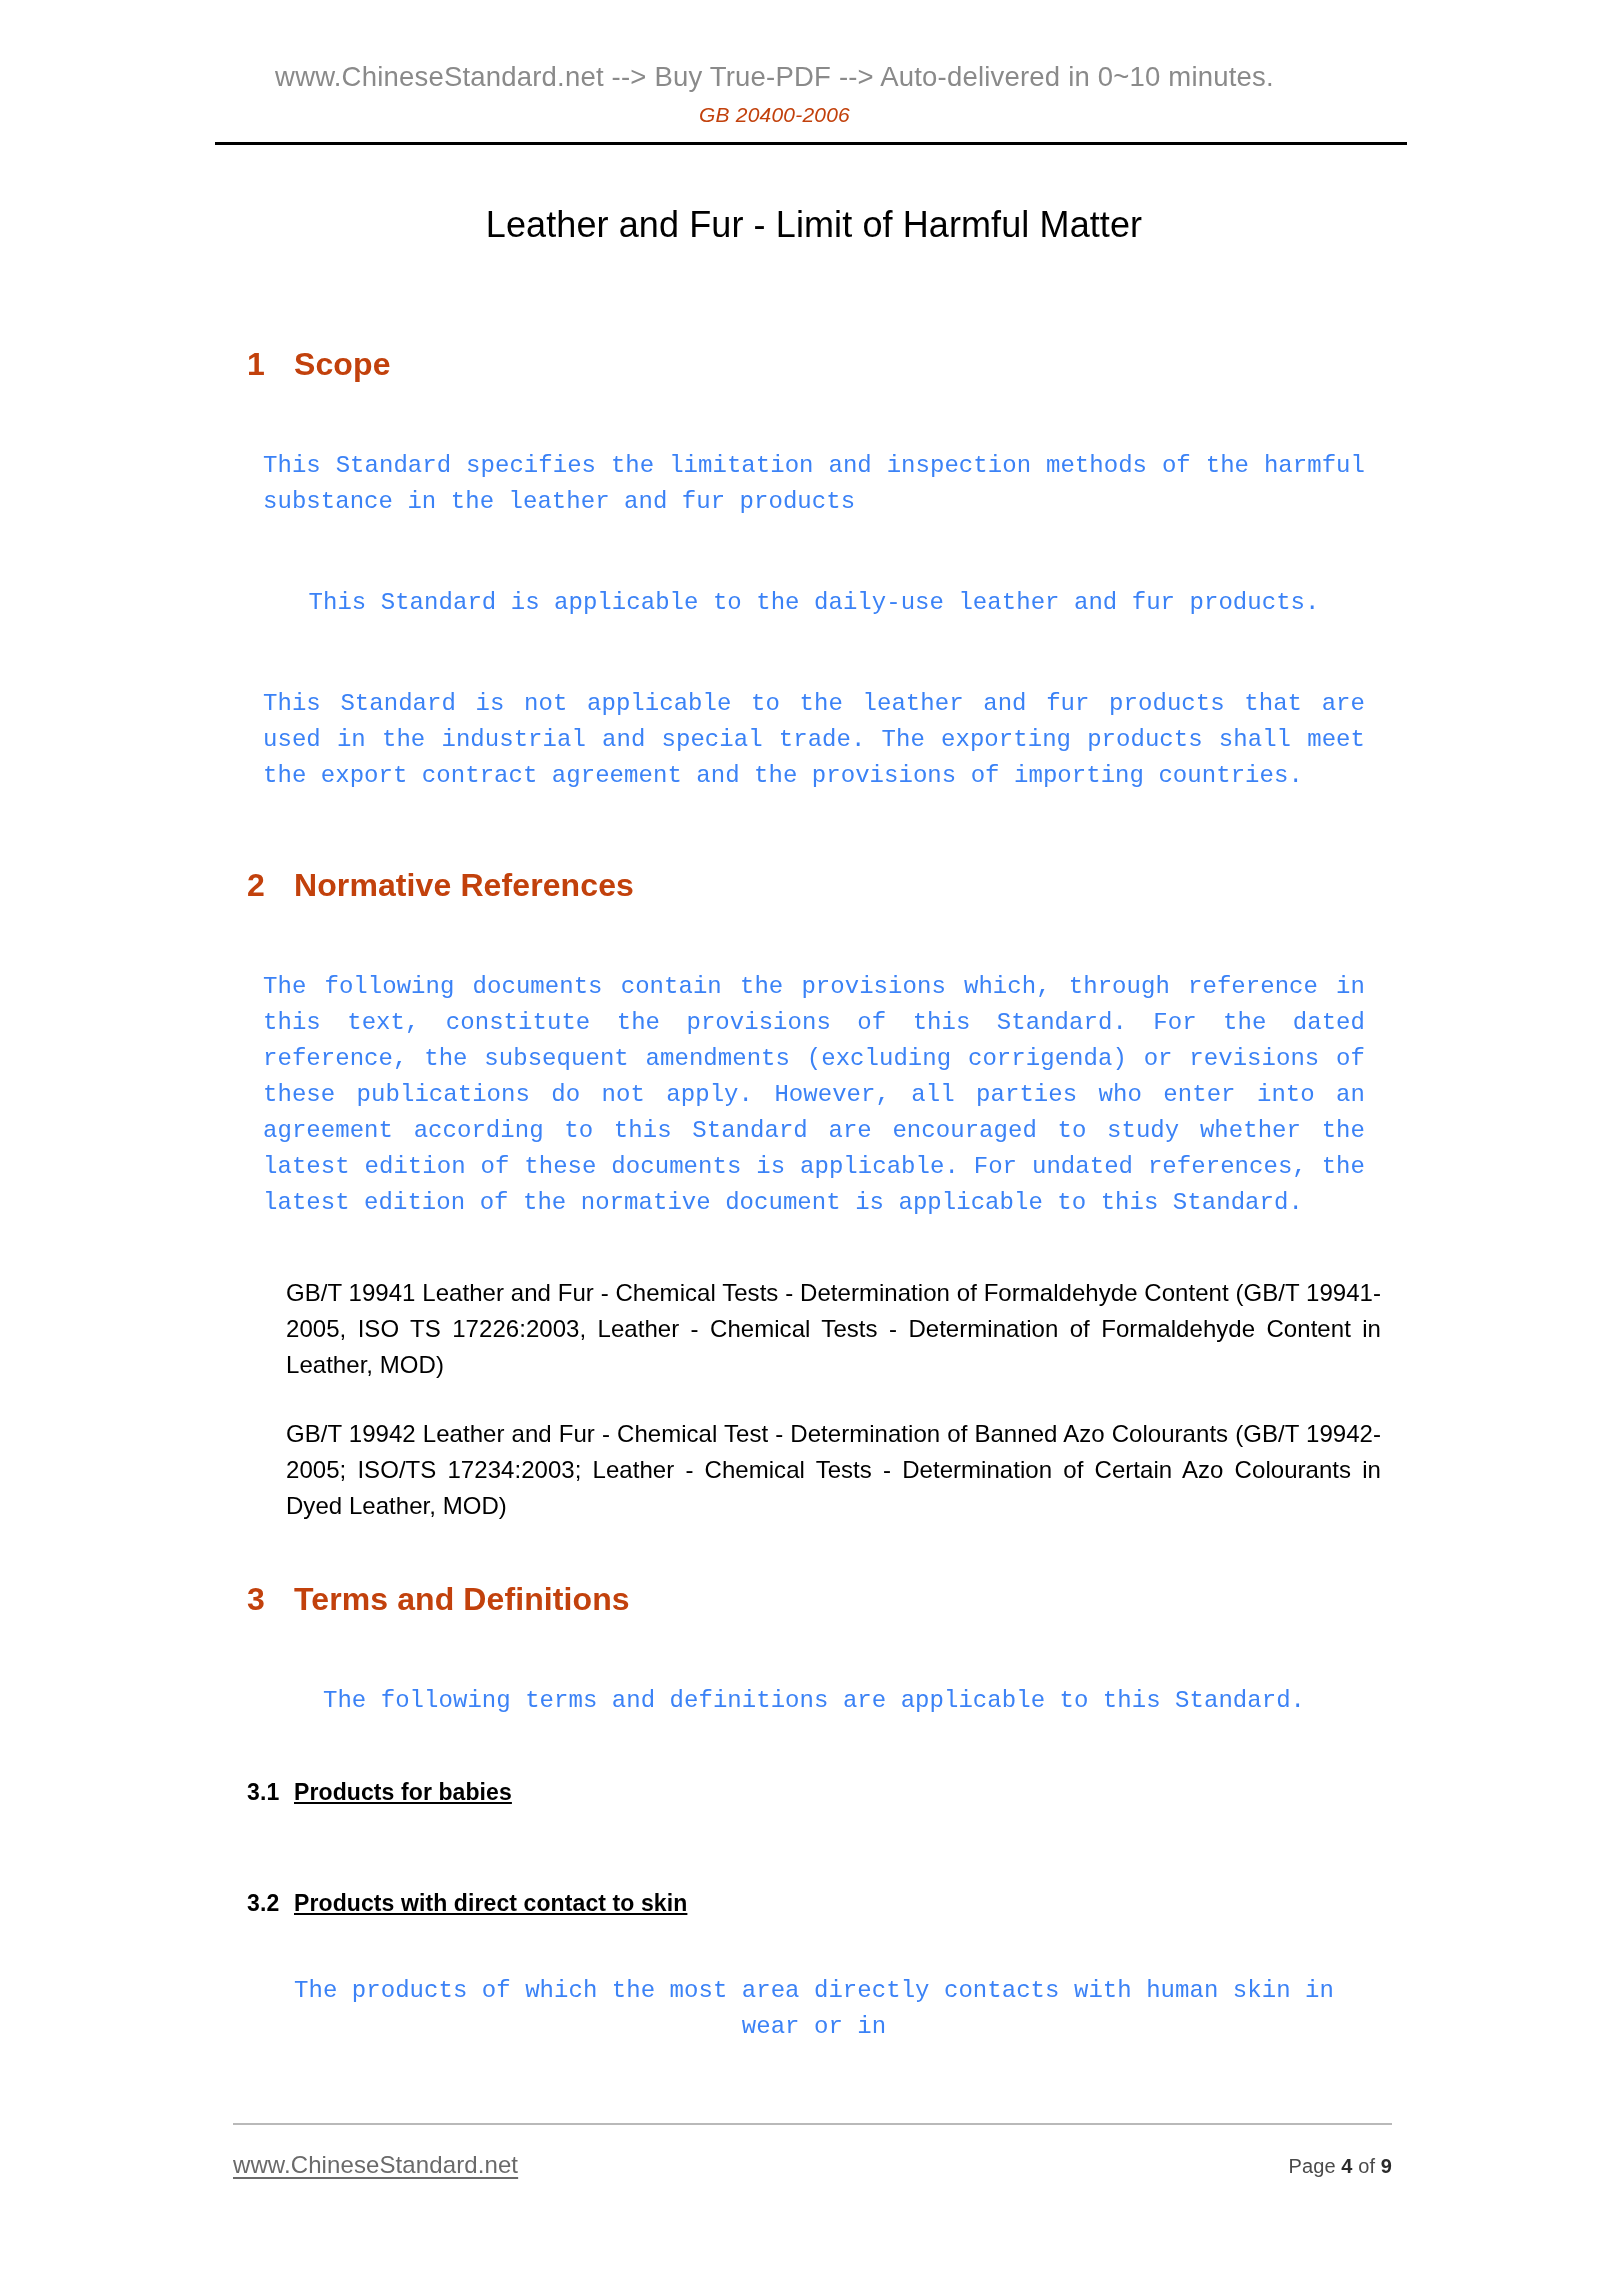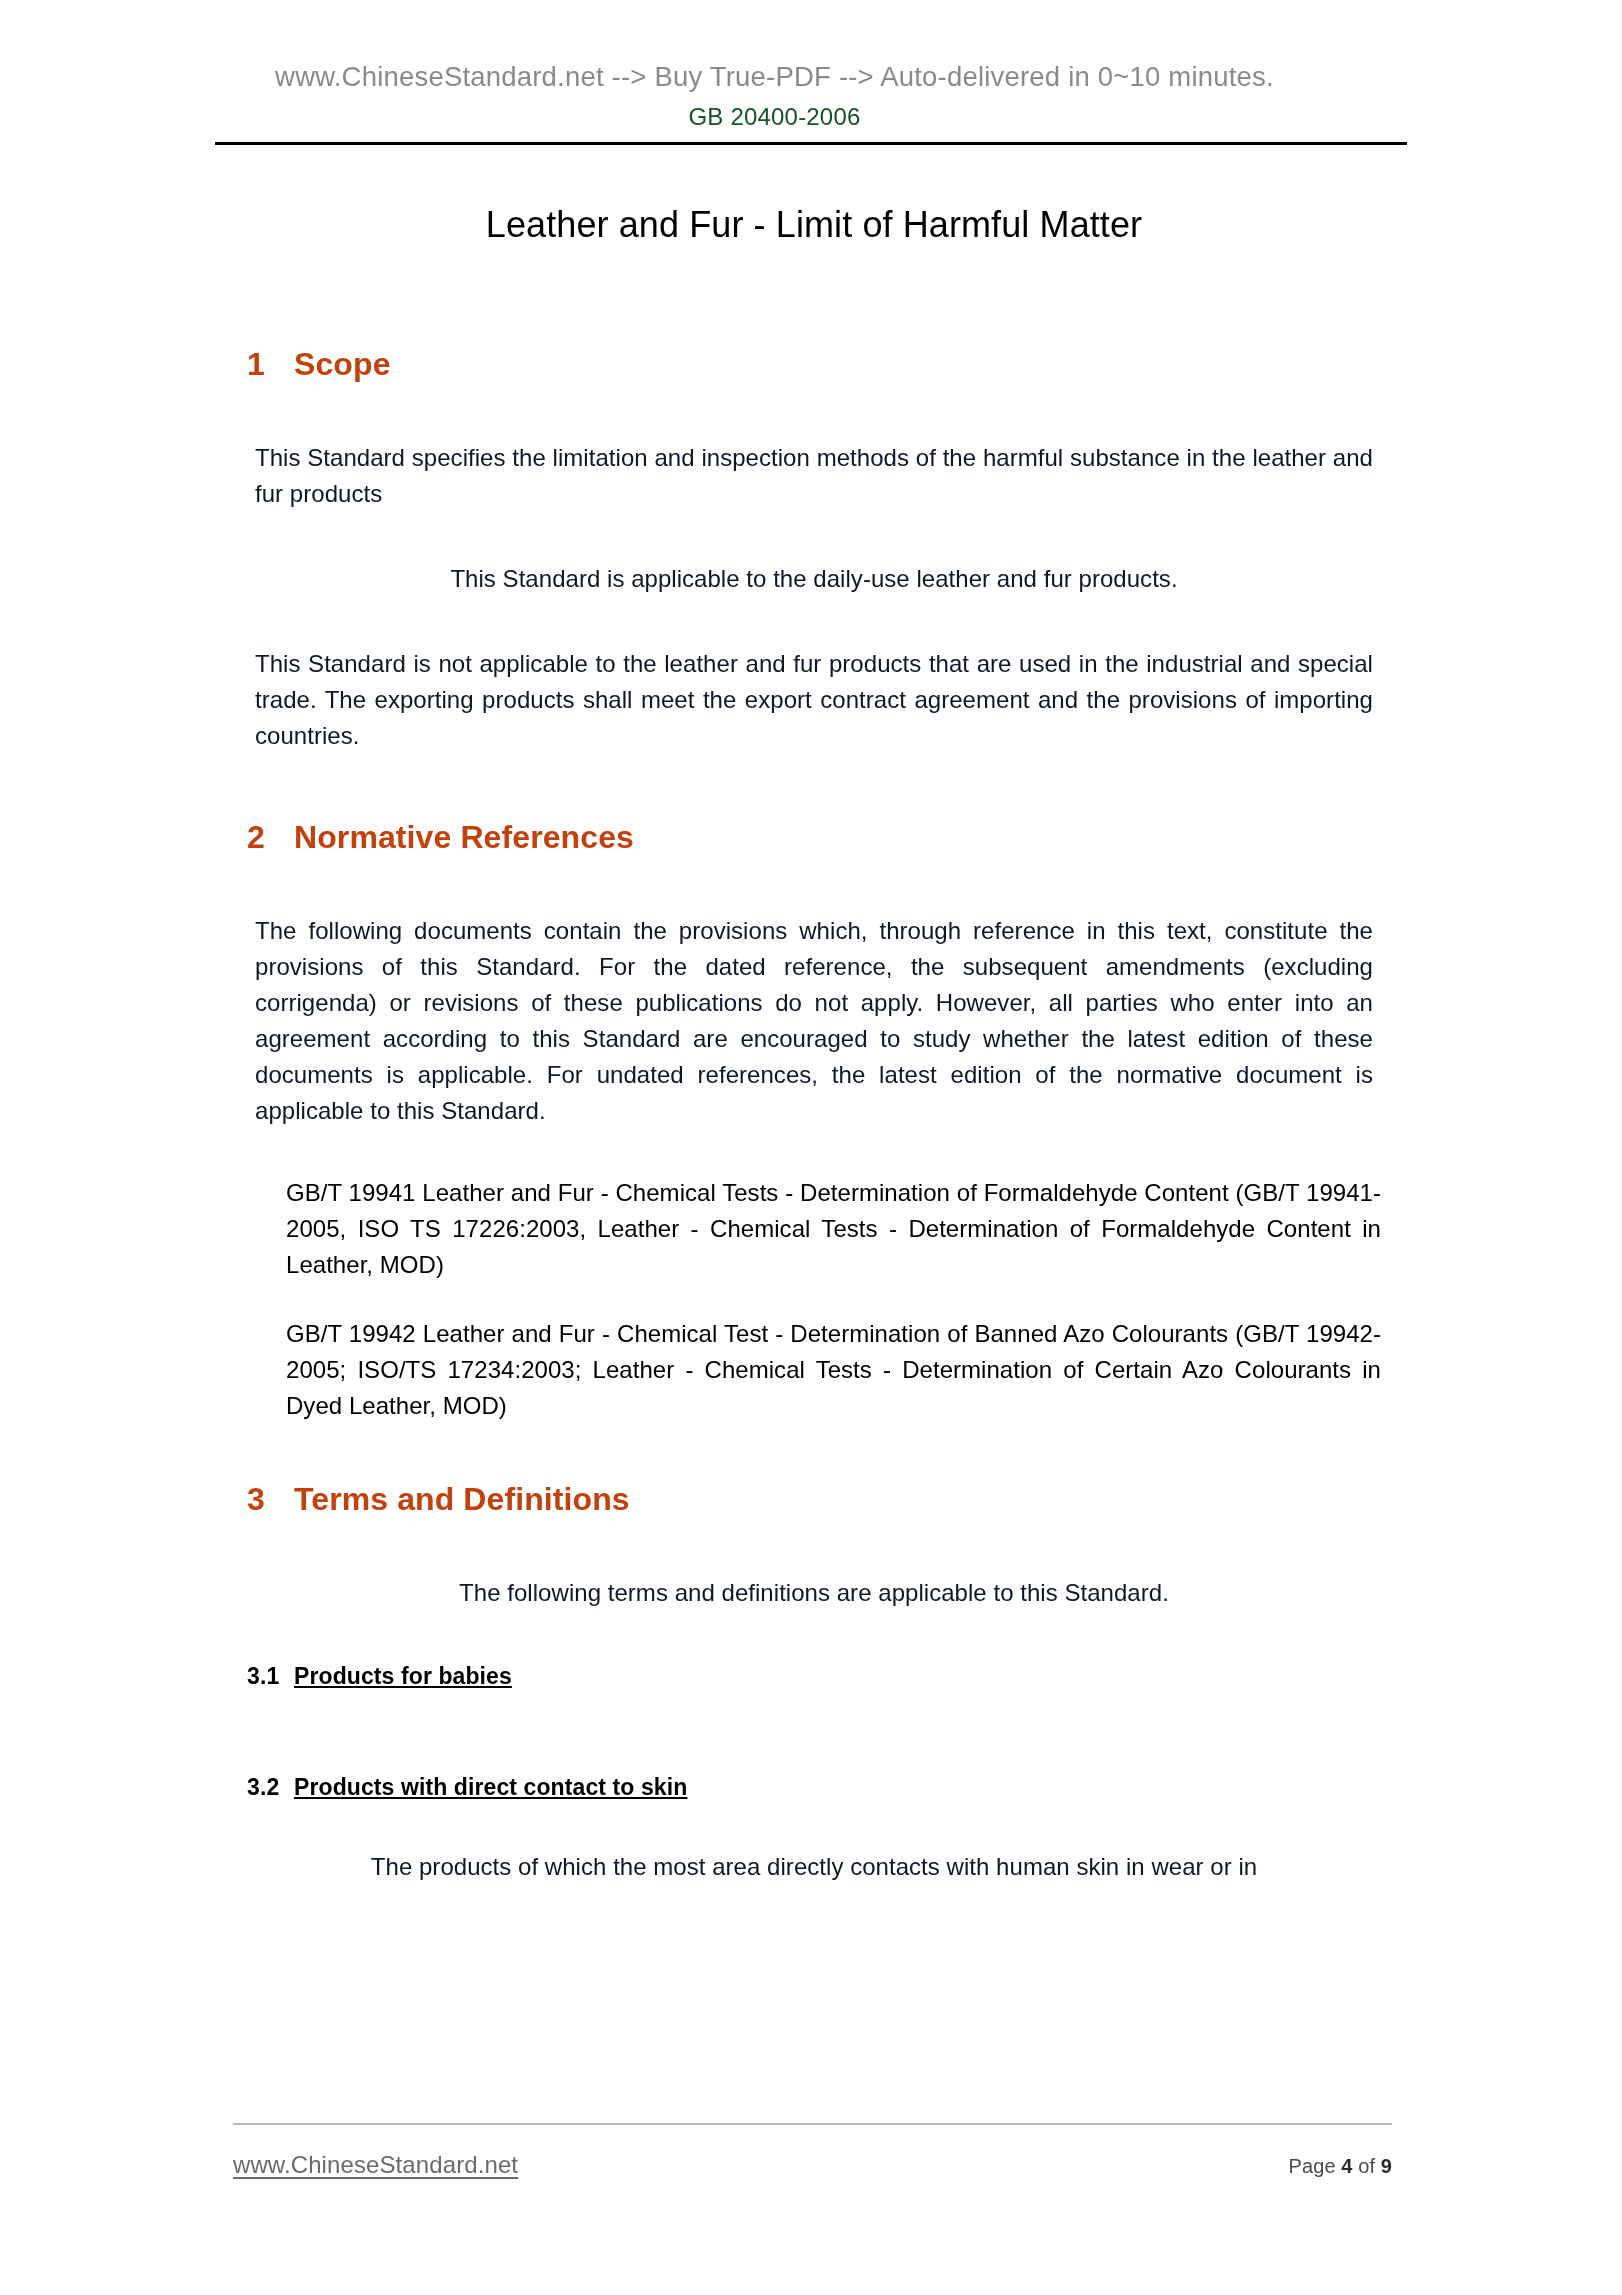--- a/index.html
+++ b/index.html
@@ -30,24 +30,25 @@
     text-align: center;
   }
   .watermark-line {
     font-size: 27.5px;
     color: #8a8a8a;
     letter-spacing: 0.2px;
     line-height: 1.25;
     white-space: nowrap;
   }
   .doc-code {
-    font-size: 24px;
-    color: #14532d;
+    font-size: 21px;
+    color: #c2410c;
     margin-top: 8.3px;
     letter-spacing: 0.2px;
+    font-style: italic;
   }
   .header-rule {
     position: absolute;
     left: 215px;
     width: 1192px;
     top: 142px;
     height: 2.5px;
     background: #000000;
   }
 
@@ -94,25 +95,26 @@
     text-decoration: underline;
   }
   h3.sub-heading .num {
     display: inline-block;
     min-width: 47px;
   }
 
   p.body-text {
     font-size: 24px;
     line-height: 36px;
-    color: #0f172a;
-    margin: 8px;
+    color: #3b82f6;
+    margin: 16px;
     text-align: justify;
     text-justify: inter-word;
     letter-spacing: 0.04px;
+    font-family: Liberation Mono, monospace;
   }
   p.body-text.noj { text-align: center; }
 
   p.ref-text {
     font-size: 24px;
     line-height: 36px;
     color: #000000;
     margin: 0 0 0 39px;
     text-align: justify;
     text-justify: inter-word;

